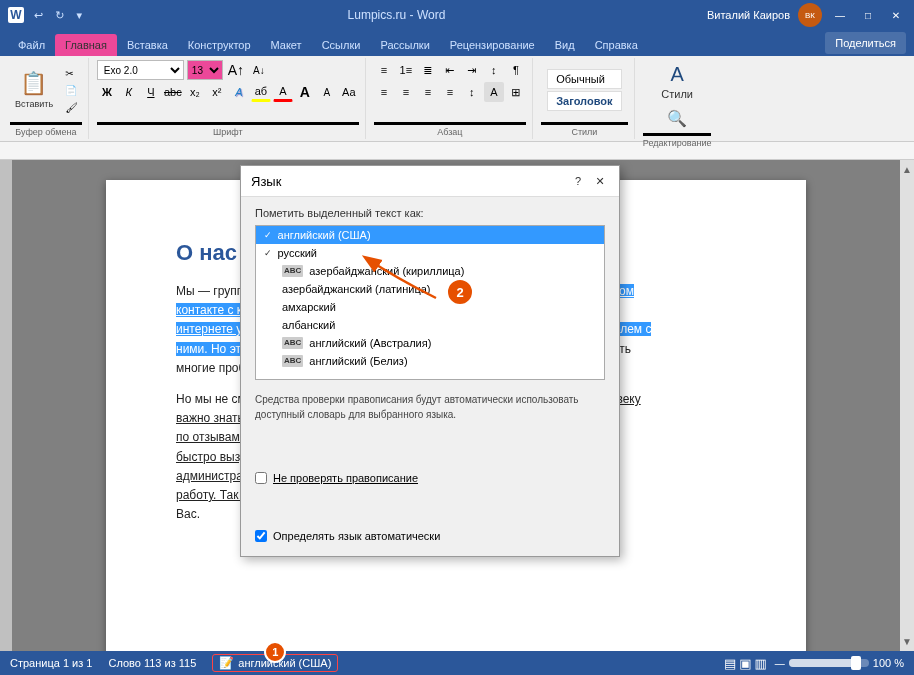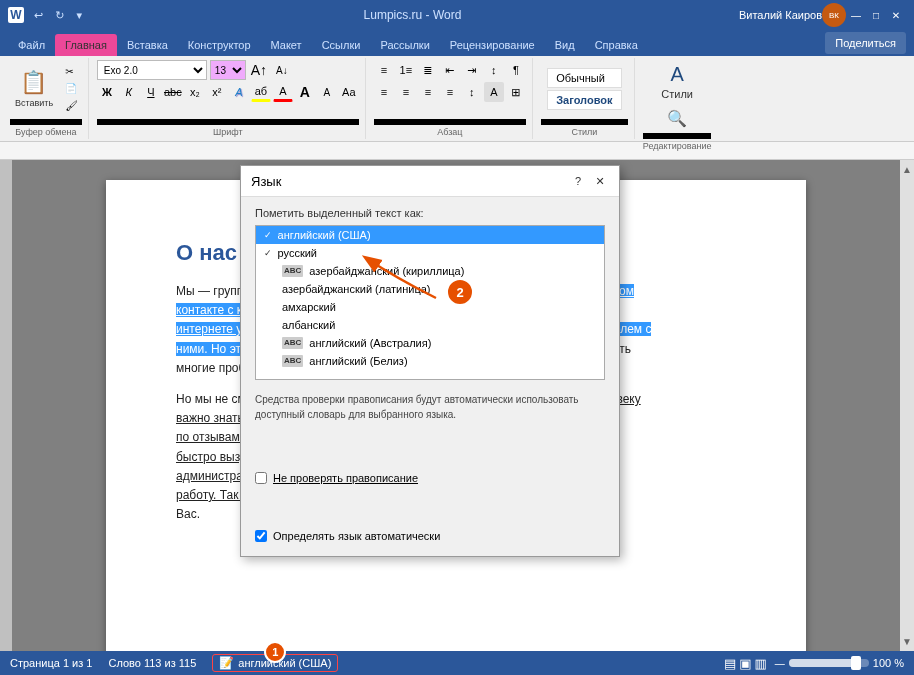--- a/index.html
+++ b/index.html
@@ -10,21 +10,21 @@
       background: #2b579a;
       color: white;
       height: 30px;
       display: flex;
       align-items: center;
       padding: 0 8px;
       justify-content: space-between;
     }
     .title-bar-left { display: flex; align-items: center; gap: 6px; }
     .title-bar-center { font-size: 12px; color: #cce0ff; }
-    .title-bar-right { display: flex; align-items: center; gap: 0; }
+    .title-bar-right { display: flex; align-items: center; gap: 8px; }
     .title-icon { width: 16px; height: 16px; background: #4472c4; border-radius: 2px; display: flex; align-items: center; justify-content: center; font-size: 10px; color: white; font-weight: bold; }
     .title-btn { color: #cce0ff; font-size: 11px; cursor: pointer; padding: 2px 4px; }
     .undo-redo { display: flex; gap: 4px; }
     .win-btn { width: 20px; height: 20px; display: flex; align-items: center; justify-content: center; font-size: 10px; color: white; cursor: pointer; }
     .user-avatar { width: 24px; height: 24px; background: #c55a11; border-radius: 50%; display: flex; align-items: center; justify-content: center; font-size: 9px; color: white; overflow: hidden; }
 
     
     .ribbon-tabs {
       background: #2b579a;
       display: flex;
@@ -60,32 +60,32 @@
     .ribbon-section {
       display: flex;
       flex-direction: column;
       align-items: center;
       border-right: 1px solid #ddd;
       padding: 2px 6px;
       min-width: 60px;
     }
     .ribbon-section:last-child { border-right: none; }
     .ribbon-section-content { display: flex; gap: 3px; flex: 1; align-items: center; }
-    .ribbon-section-label { font-size: 9px; color: #666; margin-top: 2px; padding-top: 2px; border-top: 6px solid #000000; width: 100%; text-align: center; }
+    .ribbon-section-label { font-size: 9px; color: #666; margin-top: 2px; padding-top: 2px; border-top: 3px solid #000000; width: 100%; text-align: center; }
     .ribbon-btn { 
       display: flex; flex-direction: column; align-items: center; justify-content: center;
       padding: 3px 5px; cursor: pointer; border-radius: 3px; min-width: 36px; font-size: 9px; color: #333;
       gap: 2px;
     }
     .ribbon-small-btn { padding: 2px 4px; cursor: pointer; border-radius: 2px; font-size: 10px; }
 
     
     .font-row { display: flex; gap: 3px; align-items: center; flex-wrap: wrap; }
     .font-select { height: 20px; font-size: 10px; border: 1px solid #bbb; background: white; padding: 0 2px; }
-    .font-size-select { width: 36px; height: 20px; font-size: 10px; border: 1px solid #bbb; background: #f0abfc; }
+    .font-size-select { width: 36px; height: 20px; font-size: 10px; border: 1px solid #bbb; background: #ec4899; }
 
     
     .doc-container {
       display: flex;
       background: #808080;
       height: calc(675px - 30px - 26px - 86px - 24px);
       overflow: hidden;
       position: relative;
     }
     .doc-scroll { flex: 1; overflow: auto; display: flex; justify-content: center; padding: 20px; }
@@ -287,21 +287,21 @@
         <div class="ribbon-small-btn">📄</div>
         <div class="ribbon-small-btn">🖌</div>
       </div>
     </div>
     <div class="ribbon-section-label">Буфер обмена</div>
   </div>
 
   <div class="ribbon-section" style="min-width:160px;">
     <div class="ribbon-section-content" style="flex-direction:column; align-items:flex-start; gap:2px; width:100%;">
       <div class="font-row">
-        <select class="font-select" style="width:110px;">
+        <select class="font-select" style="width:87px;">
           <option>Exo 2.0</option>
         </select>
         <select class="font-size-select">
           <option>13</option>
         </select>
         <div class="fmt-btn" style="font-size:14px;">A↑</div>
         <div class="fmt-btn" style="font-size:10px;">A↓</div>
       </div>
       <div class="format-row" style="display:flex; gap:2px; align-items:center;">
         <div class="fmt-btn bold">Ж</div>

